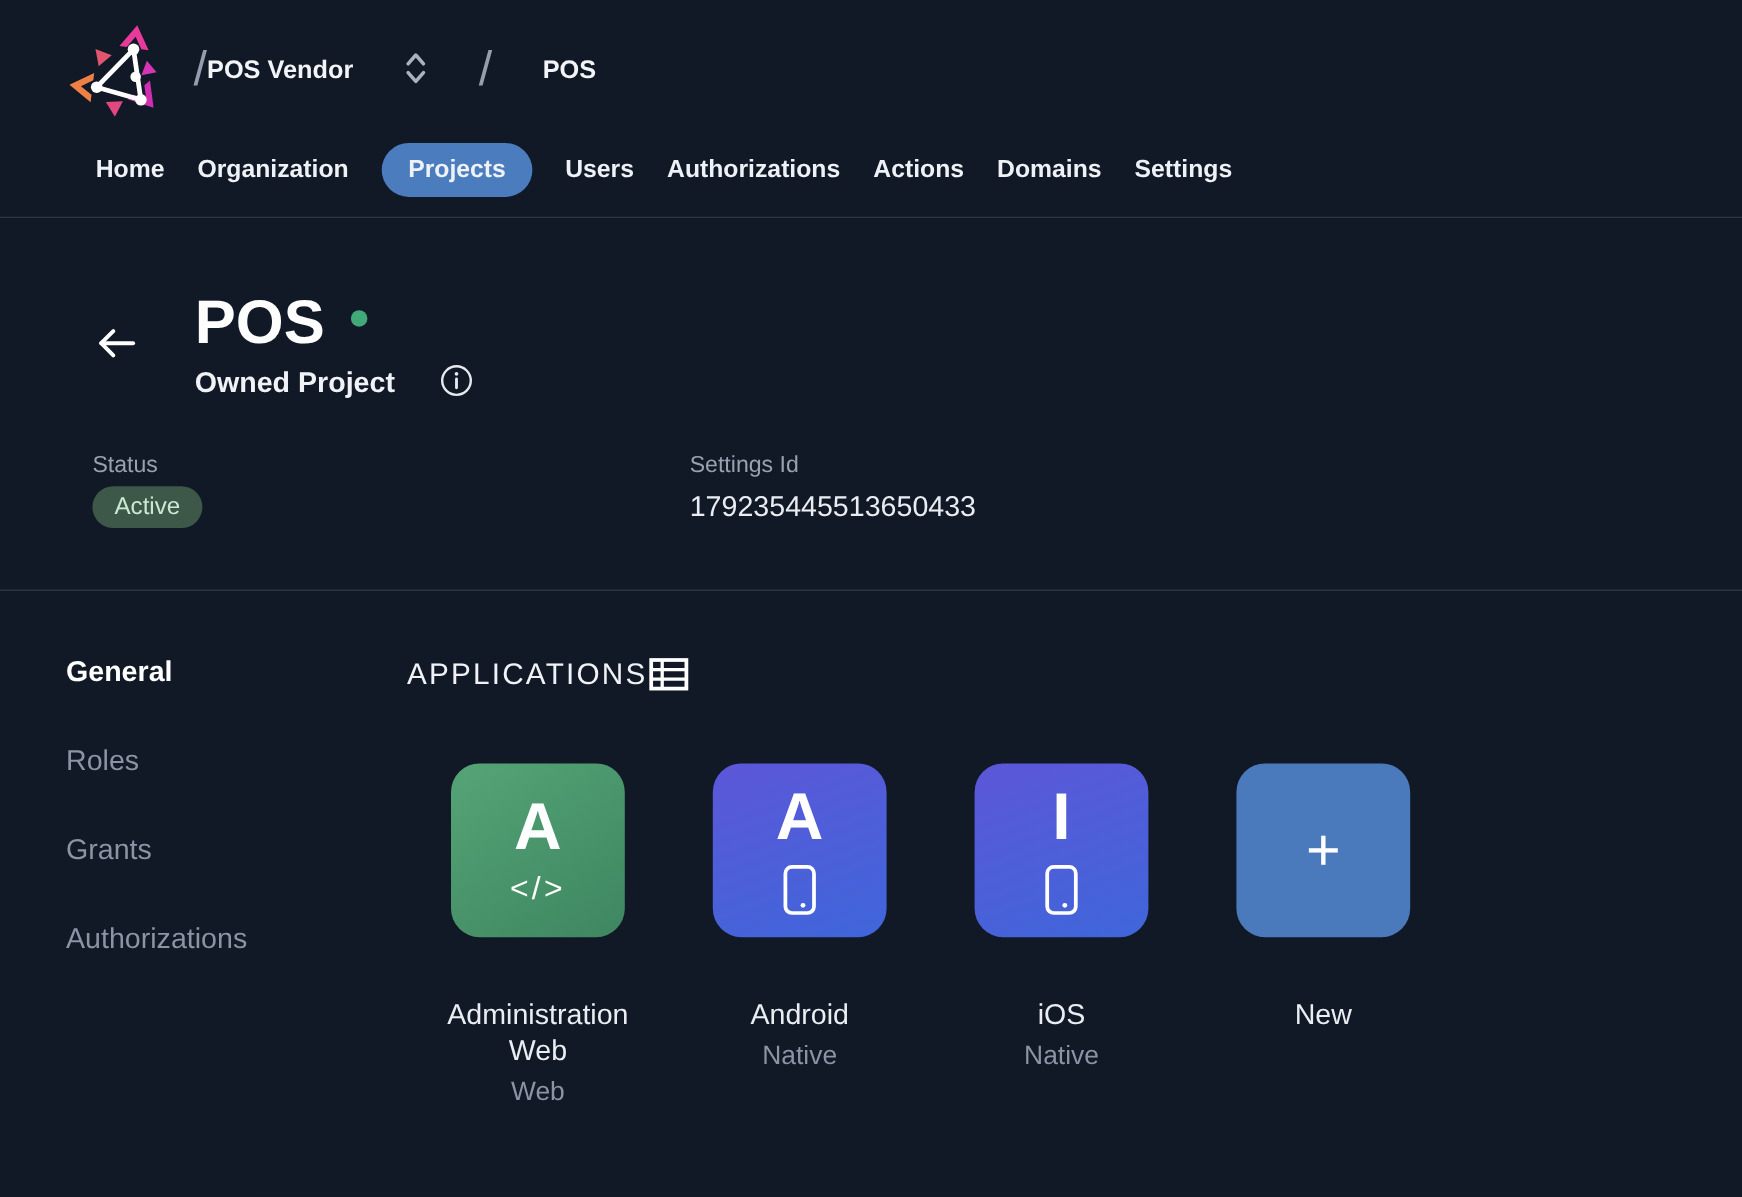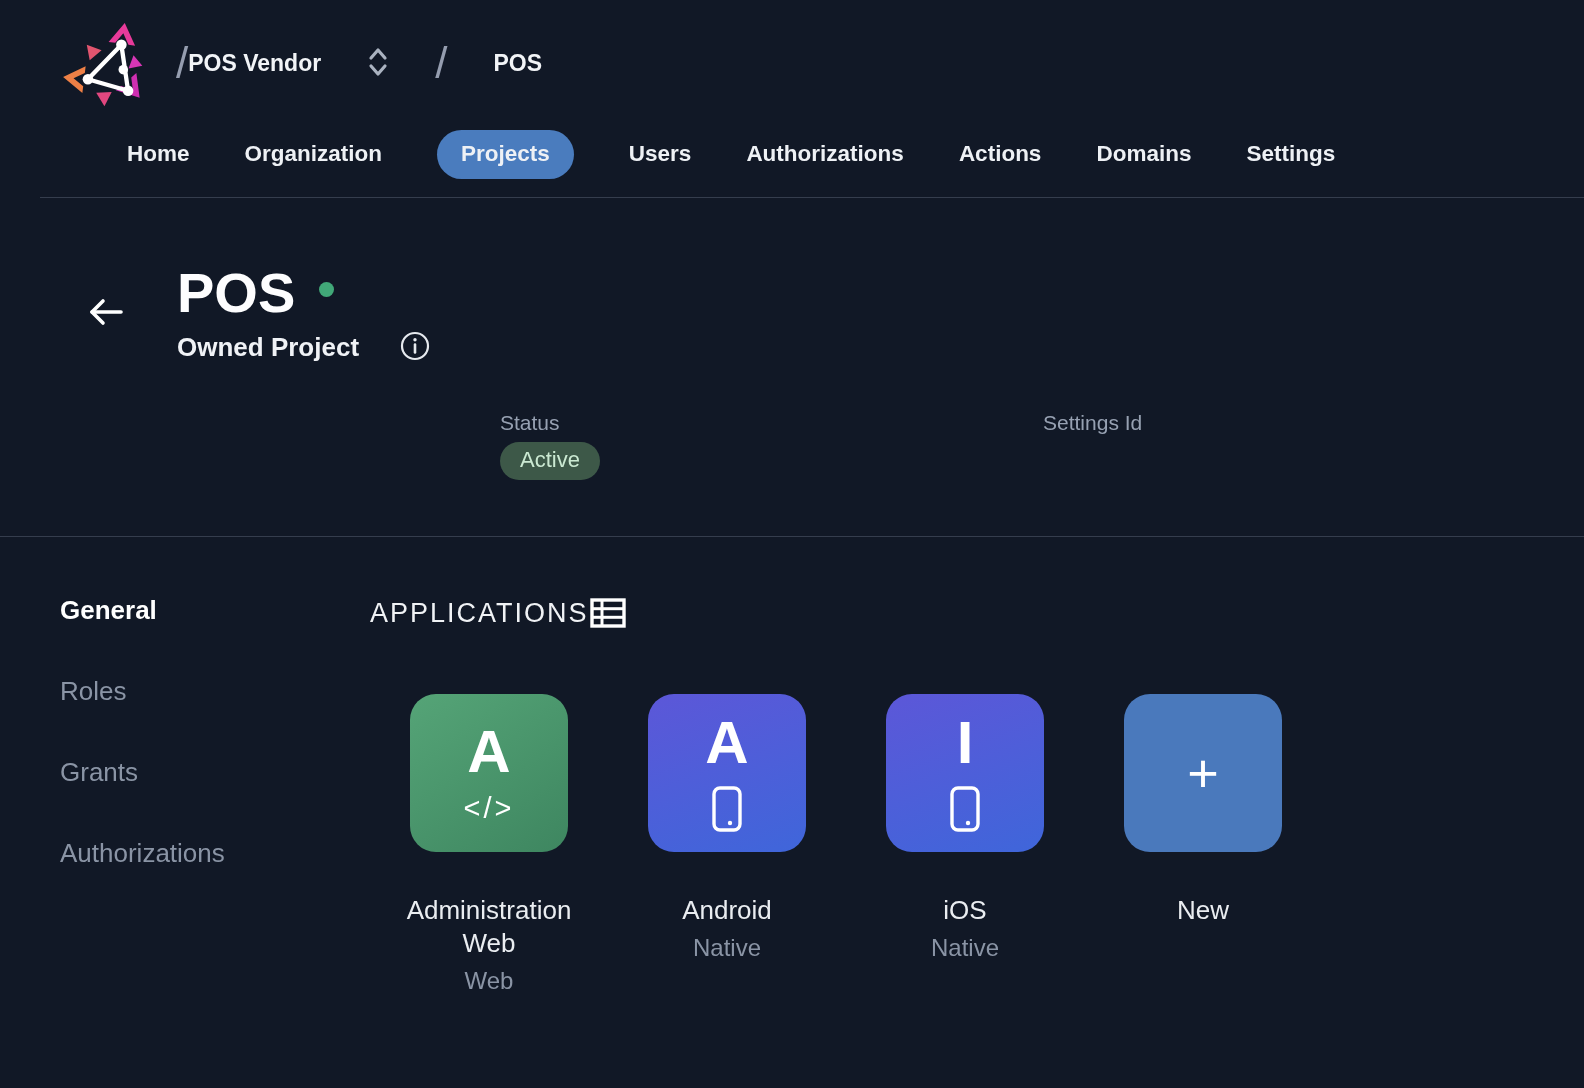--- a/index.html
+++ b/index.html
@@ -17,39 +17,39 @@
   .logo { display:flex; cursor:pointer; }
   .sep { color:#959daf; font-size:44px; font-weight:400; }
   .sep1 { margin-left:20px; }
   .sep2 { margin-left:46px; }
   .crumb { font-size:23px; font-weight:700; color:#f2f4f7; cursor:pointer; }
   .crumb-org { }
   .crumb-project { margin-left:46px; }
   .switcher { margin-left:46px; background:none; border:none; cursor:pointer; display:flex; }
 
   
-  .nav { display:flex; align-items:center; gap:55px; padding-left:87px; height:86px;
-         border-bottom:1px solid var(--divider,#353d4d);margin-left:40px; }
+  .nav { display:flex; align-items:center; gap:30px; padding-left:87px; height:86px;
+         border-bottom:1px solid var(--divider,#353d4d); }
   .nav-item { background:none; border:none; color:#eef1f5; font-size:22.5px; font-weight:600;
               cursor:pointer; padding:12px 0; line-height:1; }
   .nav-item.active { background:var(--nav-active-bg,#4a7cbe); padding:13px 24px; border-radius:26px; }
 
   
   .proj-section { border-bottom:1px solid var(--divider,#353d4d); padding:64px 0 56px; }
   .proj-head { display:flex; align-items:center; padding-left:85px; }
   .back-btn { background:none; border:none; cursor:pointer; display:flex; }
   .title-block { margin-left:50px; }
   .title-row { display:flex; align-items:center; gap:24px; }
   .title { font-size:56px; font-weight:600; color:#fdfdfe; line-height:1.1; }
   .dot { width:15px; height:15px; border-radius:50%; background:var(--status-dot,#41a878); margin-top:-6px; }
   .subtitle-row { display:flex; align-items:center; gap:40px; margin-top:6px; }
   .subtitle { font-size:26px; font-weight:600; color:#f0f2f6; }
   .info-btn { background:none; border:none; cursor:pointer; display:flex; }
 
-  .meta { display:flex; padding-left:60px; margin-top:46px;justify-content:flex-end; }
+  .meta { display:flex; padding-left:84px; margin-top:46px; }
   .meta-col1 { width:543px; }
   .meta-col2 { width:541px; }
   .meta-label { font-size:21px; color:var(--text-secondary,#97a1b2); }
   .meta-value { font-size:26px; font-weight:500; color:#e9ecf1; margin-top:10px; }
   .badge { display:inline-block; background:var(--badge-bg,#3d5848); color:var(--badge-text,#cbe9d2);
            font-size:22px; font-weight:500; padding:5px 20px 7px; border-radius:20px; margin-top:7px; }
 
   
   .content { display:flex; padding-top:58px; }
   .side { width:370px; padding-left:60px; flex-shrink:0; }
@@ -66,21 +66,21 @@
   .card { width:190px; display:flex; flex-direction:column; align-items:center; cursor:pointer; }
   .tile { width:158px; height:158px; border-radius:26px; display:flex; flex-direction:column;
           align-items:center; justify-content:center; }
   .tile-green  { background:linear-gradient(145deg,var(--card-green-start,#55a477),var(--card-green-end,#3e8660)); }
   .tile-indigo { background:linear-gradient(160deg,var(--card-indigo-start,#5c57d8),var(--card-indigo-end,#3f66da)); }
   .tile-blue   { background:var(--card-blue,#4a79bc); }
   .tile-letter { font-size:60px; font-weight:700; color:#fff; line-height:1; }
   .tile-letter.plus { font-size:54px; font-weight:300; }
   .tile-icon { margin-top:12px; color:#fff; display:flex; }
   .code-glyph { font-size:29px; font-weight:400; letter-spacing:3px; color:#fff; line-height:1; }
-  .card-name { margin-top:42px; font-size:26px; font-weight:500; color:#eaedf1; text-align:center; line-height:1.28; }
+  .card-name { margin-top:54px; font-size:26px; font-weight:500; color:#eaedf1; text-align:center; line-height:1.28; }
   .card-type { margin-top:7px; font-size:24px; color:var(--text-muted,#8a94a5); }
 </style>
 </head>
 <body>
 
 <header class="topbar">
   <span class="logo">
     <svg width="96" height="88" viewBox="0 0 100 92">
       <defs>
         <path id="chev" d="M-14,11 L0,-11 L14,11 L7,11 L0,0 L-7,11 Z"></path>
@@ -154,20 +154,21 @@
     </div>
   </div>
 
   <div class="meta">
     <div class="meta-col1">
       <div class="meta-label">Status</div>
       <span class="badge">Active</span>
     </div>
     <div class="meta-col2">
       <div class="meta-label">Settings Id</div>
+      <div class="meta-value">179235445513650433</div>
     </div>
   </div>
 </section>
 
 <section class="content">
   <aside class="side">
     <button class="side-item active">General</button>
     <button class="side-item">Roles</button>
     <button class="side-item">Grants</button>
     <button class="side-item">Authorizations</button>

